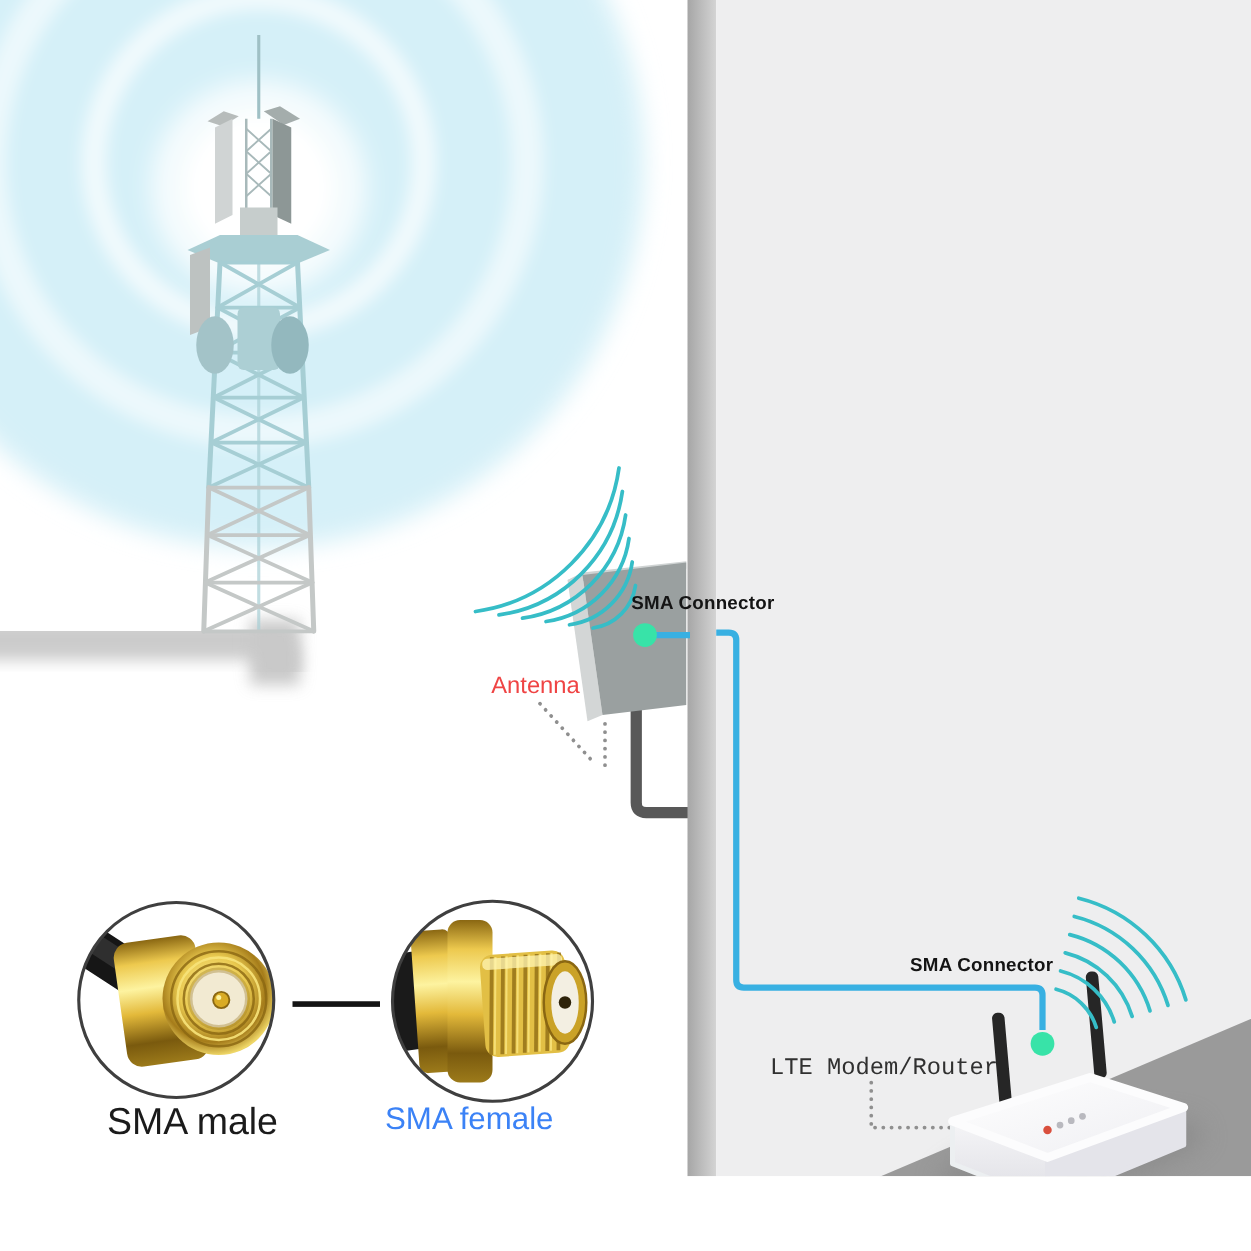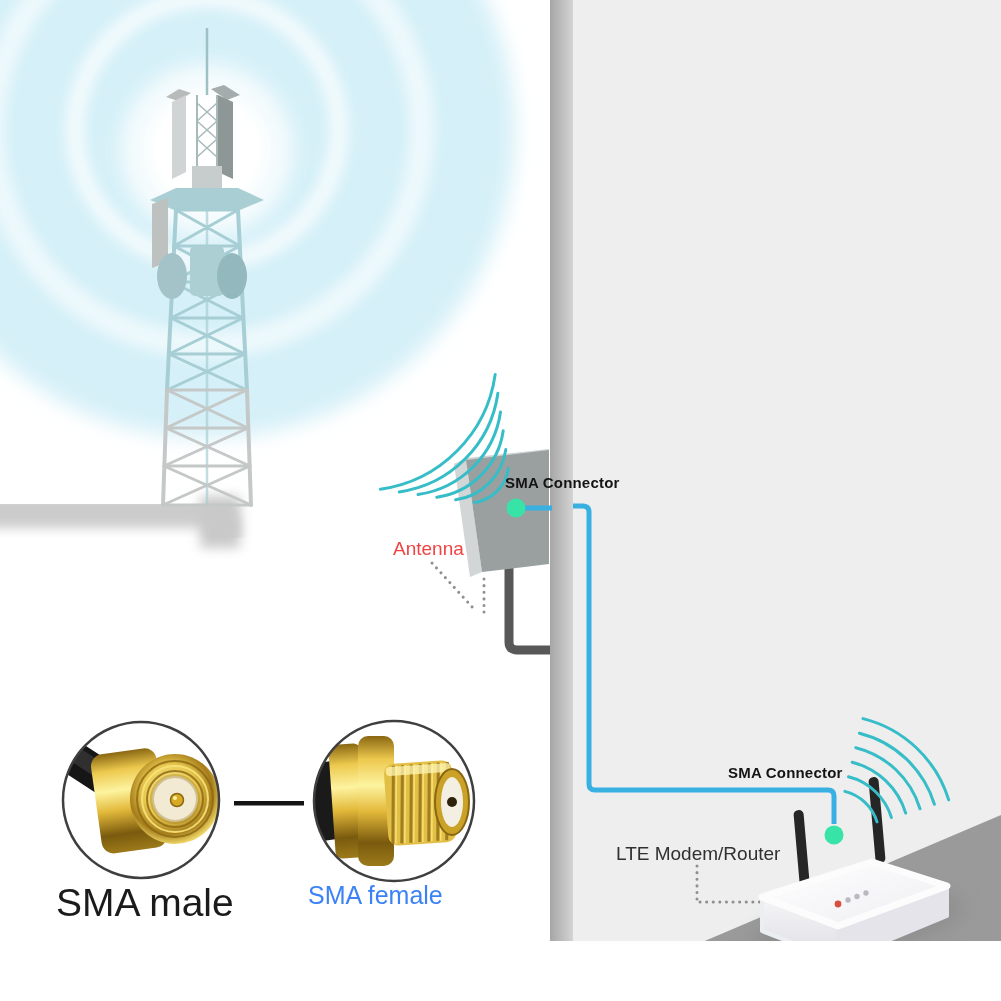--- a/index.html
+++ b/index.html
@@ -6,22 +6,22 @@
   #stage{position:relative;width:1001px;height:941px;overflow:hidden;background:#ffffff;
          font-family:"Liberation Sans","DejaVu Sans",sans-serif;}
   #scene{position:absolute;left:0;top:0;}
   .lbl{position:absolute;white-space:nowrap;color:#141414;}
   .lbl-connector{font-size:15px;font-weight:700;letter-spacing:.2px;}
   #lbl-antenna{left:393px;top:538px;font-size:19px;font-weight:400;color:#ef4444;}
   #lbl-sma-conn-top{left:505px;top:474px;}
   #lbl-sma-conn-bottom{left:728px;top:764px;}
   #lbl-headline{left:588px;top:618px;width:345px;font-size:34px;font-weight:400;
                 color:#2fa7d9;letter-spacing:.5px;text-align:center;}
-  #lbl-lte{left:616px;top:843px;font-size:19px;font-weight:500;color:#303030;}
-  #lbl-sma-male{left:56px;top:881px;width:168px;text-align:center;font-size:39px;color:#1b1b1b;}
+  #lbl-lte{left:616px;top:843px;font-size:19px;font-weight:500;color:#303030;font-family:Liberation Mono, monospace;}
+  #lbl-sma-male{left:70px;top:881px;width:168px;text-align:center;font-size:30px;color:#1b1b1b;}
   #lbl-sma-female{left:308px;top:881px;width:176px;font-size:25px;color:#3b82f6;}
 </style>
 </head>
 <body>
 
 <div id="stage">
 
 <svg id="scene" width="1001" height="1001" viewBox="0 0 1001 1001">
   <defs>
     <filter id="b4" x="-40%" y="-40%" width="180%" height="180%">

